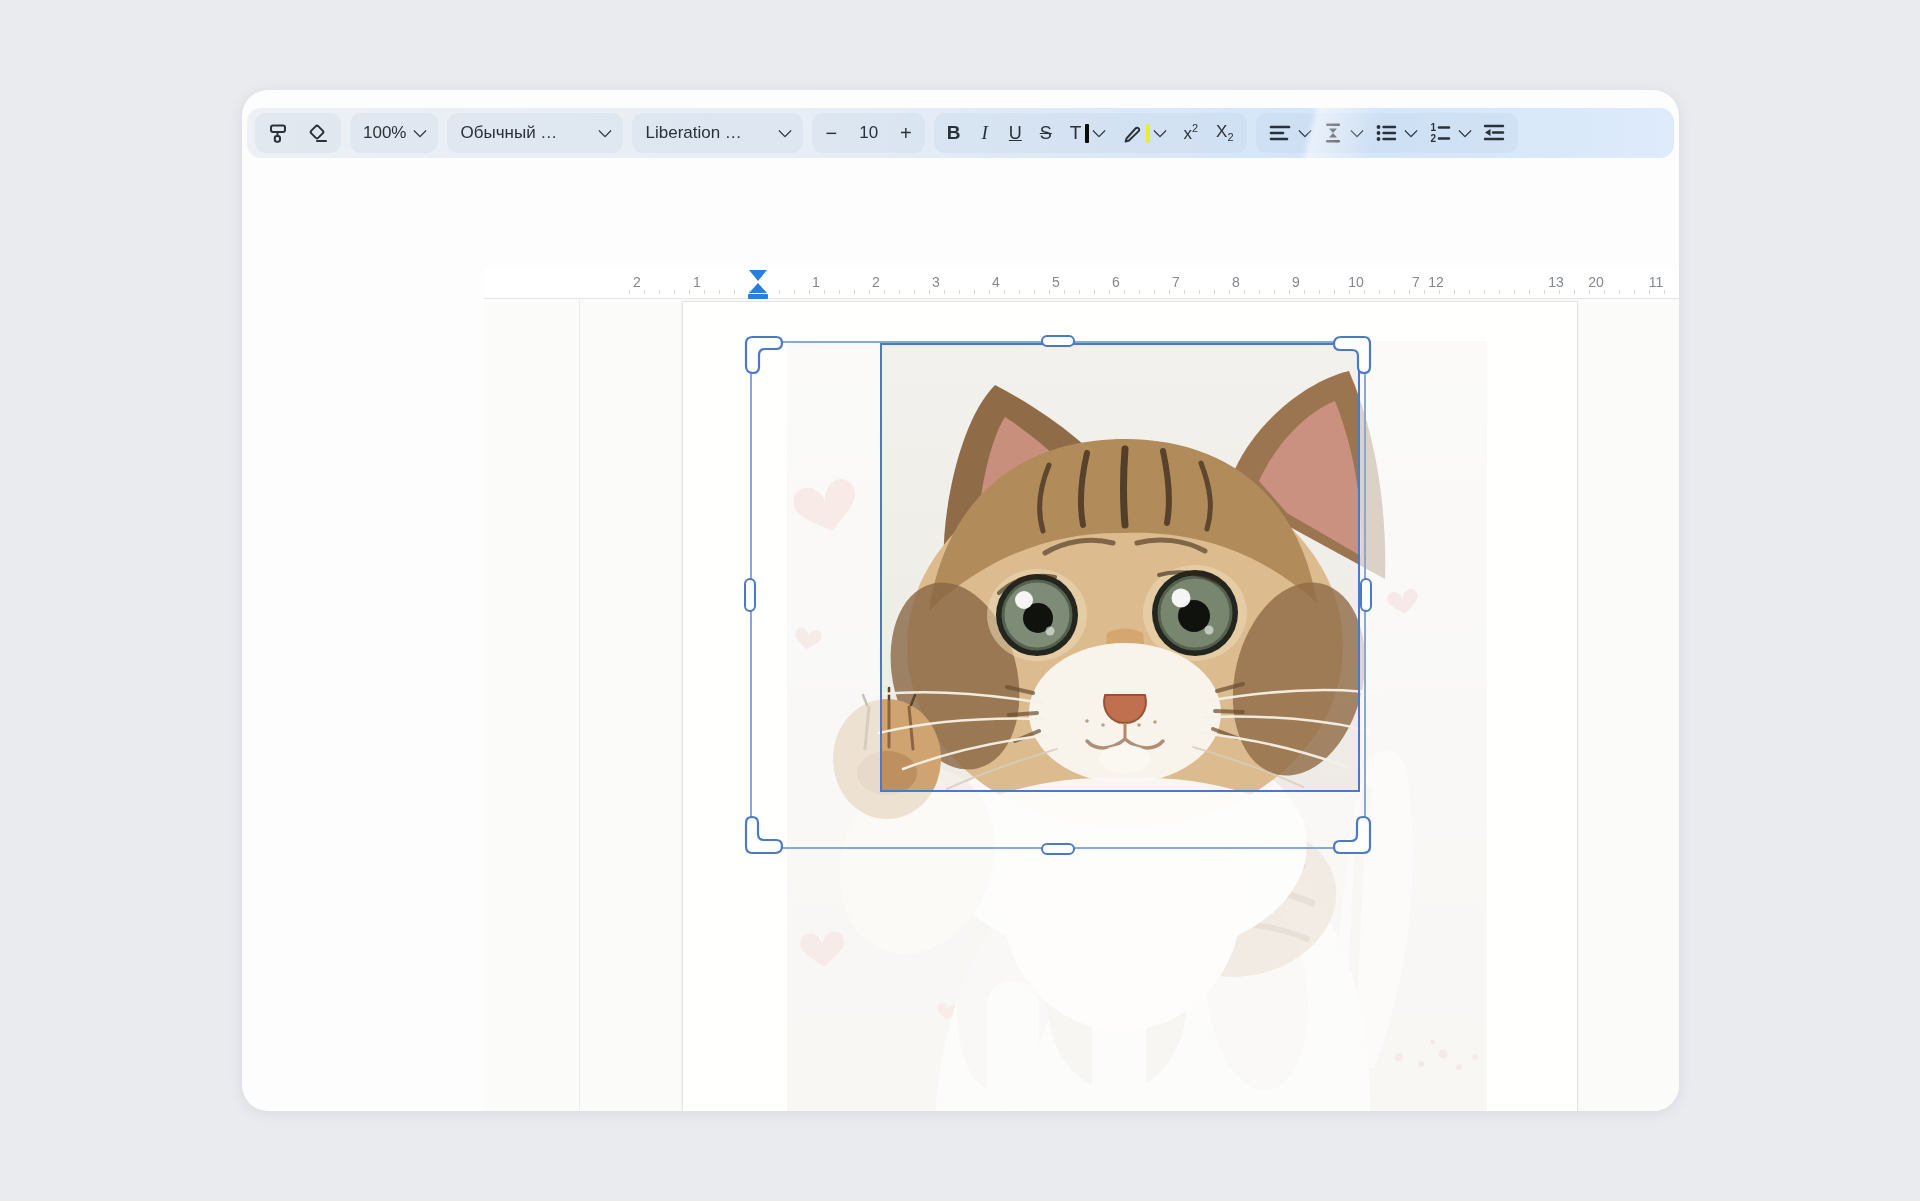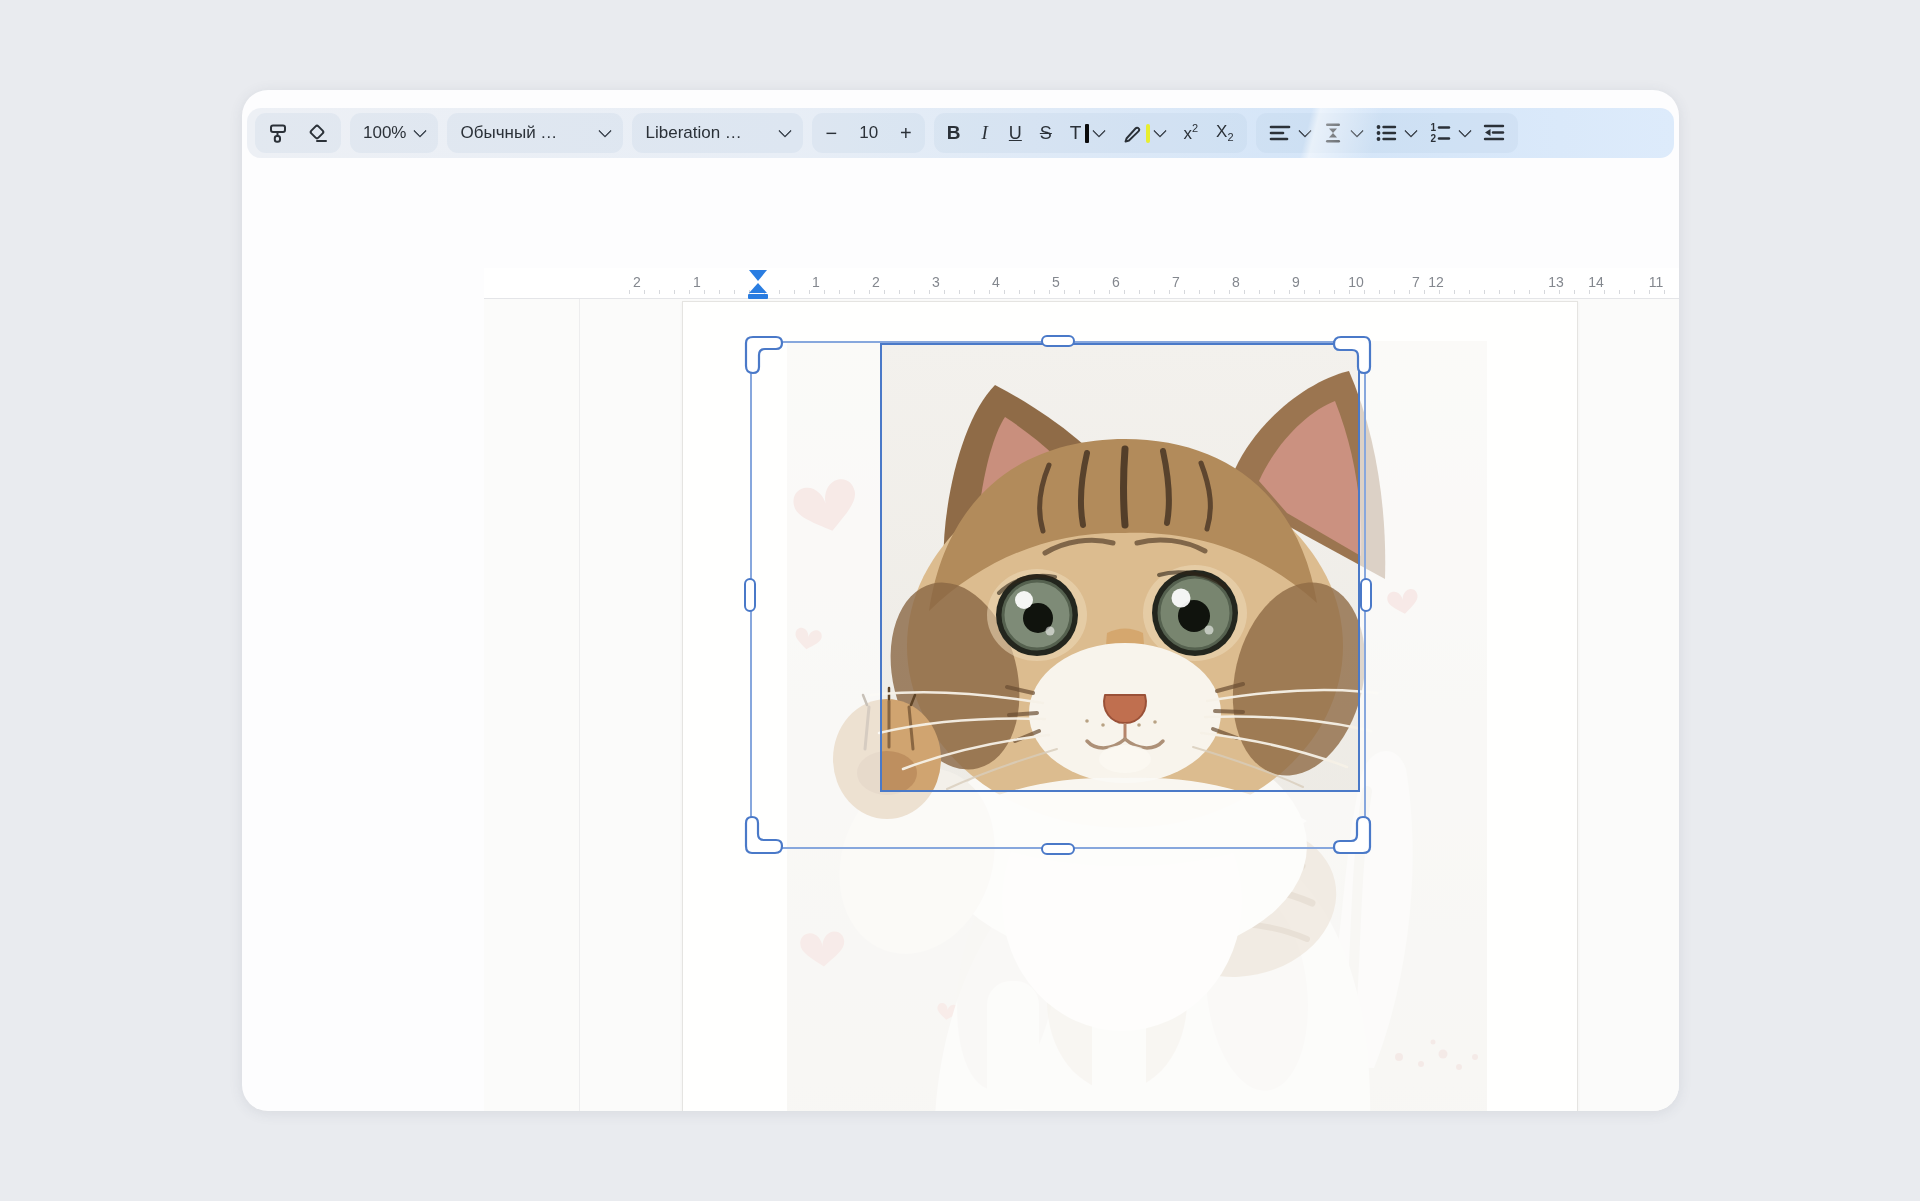--- a/index.html
+++ b/index.html
@@ -373,21 +373,21 @@
         <span class="rnum" style="left: 512px;">4</span>
         <span class="rnum" style="left: 572px;">5</span>
         <span class="rnum" style="left: 632px;">6</span>
         <span class="rnum" style="left: 692px;">7</span>
         <span class="rnum" style="left: 752px;">8</span>
         <span class="rnum" style="left: 812px;">9</span>
         <span class="rnum" style="left: 872px;">10</span>
         <span class="rnum" style="left: 932px;">7</span>
         <span class="rnum" style="left: 952px;">12</span>
         <span class="rnum" style="left: 1052px; margin-left: 20px;">13</span>
-        <span class="rnum" style="left: 1112px;">14</span>
+        <span class="rnum" style="left: 1112px;">20</span>
         <span class="rnum" style="left: 1172px;">11</span>
         <span class="rtick" style="left: 145px; height: 4px;"></span>
         <span class="rtick" style="left: 160px; height: 4px;"></span>
         <span class="rtick" style="left: 175px; height: 4px;"></span>
         <span class="rtick" style="left: 190px; height: 4px;"></span>
         <span class="rtick" style="left: 205px; height: 4px;"></span>
         <span class="rtick" style="left: 220px; height: 4px;"></span>
         <span class="rtick" style="left: 235px; height: 4px;"></span>
         <span class="rtick" style="left: 250px; height: 4px;"></span>
         <span class="rtick" style="left: 265px; height: 4px;"></span>

